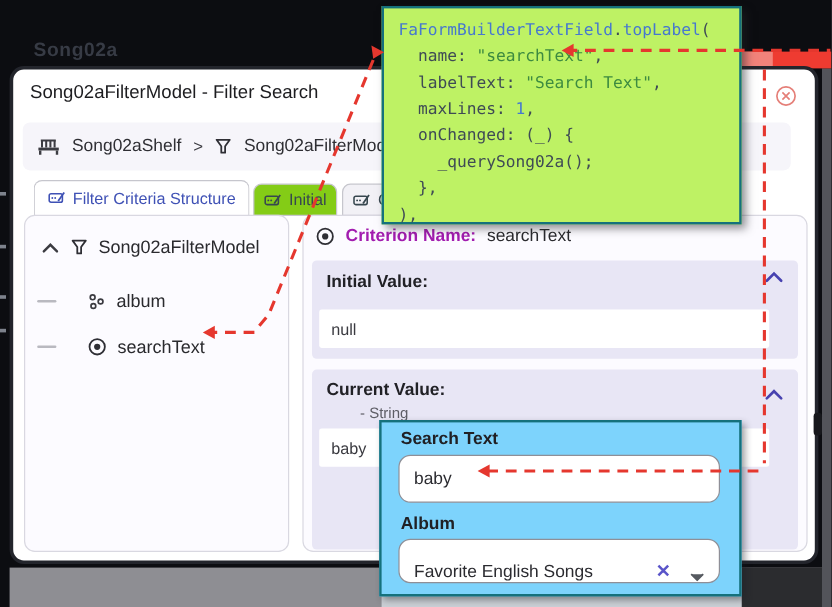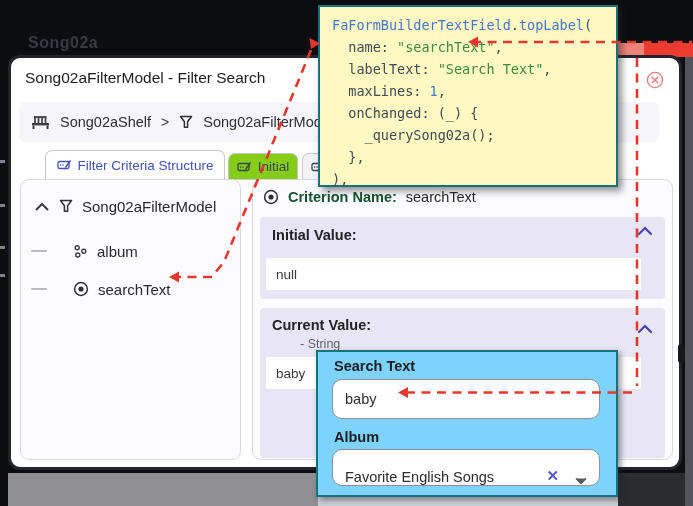--- a/index.html
+++ b/index.html
@@ -17,42 +17,42 @@
   
   .dialog{position:absolute;left:8px;top:55px;width:668px;height:409px;background:#fff;
           border:3px solid #23252c;border-radius:12px;z-index:10;}
   .dlg-title{position:absolute;left:14px;top:11px;font-size:15.5px;font-weight:500;color:#1d1d20;}
   .close-btn{position:absolute;right:15px;top:13px;width:18px;height:18px;cursor:pointer;}
   .breadcrumb{position:absolute;left:8px;top:44px;width:640px;height:40px;background:#f6f5fa;border-radius:6px;
               display:flex;align-items:center;gap:10px;padding:0 12px;box-sizing:border-box;font-size:14.5px;color:#2e2e33;}
   .crumb-sep{color:#3c3c42;font-size:14px;}
   
   .tab{position:absolute;display:flex;align-items:center;justify-content:center;gap:6px;box-sizing:border-box;
-       font-size:13.5px;border:1px solid #c6c6cd;border-radius:7px 7px 0 0;cursor:pointer;margin-left:17px;}
+       font-size:13.5px;border:1px solid #c6c6cd;border-radius:7px 7px 0 0;cursor:pointer;}
   .tab.active{left:17px;top:92px;width:180px;height:30px;background:#fff;border-bottom-color:#fff;color:#3f51b5;}
   .tab.t2{left:200px;top:95px;width:70px;height:27px;background:#84cc16;color:#37474f;}
   .tab.t3{left:274px;top:95px;width:62px;height:27px;background:#f2f1f6;color:#37474f;justify-content:flex-start;padding-left:8px;}
   
   .panel{position:absolute;background:#fcfbff;border:1px solid #d9d8e1;border-radius:9px;box-sizing:border-box;}
   .tree-panel{left:9px;top:121px;width:221px;height:281px;}
   .right-panel{left:241px;top:121px;width:421px;height:281px;overflow:hidden;}
   .tree-row{position:absolute;left:0;width:100%;height:24px;display:flex;align-items:center;cursor:pointer;}
   .tree-row .lbl{font-size:15px;color:#2a2a2e;}
   .tree-dash{position:absolute;left:10px;width:16px;height:2px;background:#b9b9c0;border-radius:1px;}
   .crit-row{position:absolute;left:10px;top:9px;display:flex;align-items:center;gap:9px;font-size:14.5px;color:#2a2a2e;}
-  .crit-row b{font-weight:700;color:#14532d;}
+  .crit-row b{font-weight:700;color:#a21caf;}
   .card{position:absolute;left:7px;width:405px;background:#e8e6f5;border-radius:4px;}
   .card .hdr{position:absolute;left:12px;font-size:14.5px;font-weight:700;color:#212126;}
   .card .sub{position:absolute;left:12px;font-size:12.5px;color:#5e5e66;margin-left:28px;}
   .card .chev{position:absolute;right:12px;cursor:pointer;}
   .field{position:absolute;left:6px;width:375px;height:32px;background:#fff;border-radius:2px;
          display:flex;align-items:center;padding-left:10px;box-sizing:border-box;font-size:13.5px;color:#3a3a40;}
   .scroll-thumb{position:absolute;left:678px;top:344px;width:7px;height:19px;background:#17181c;border-radius:3px;z-index:12;cursor:pointer;}
   
-  .code-popup{position:absolute;left:318px;top:5px;width:300px;height:182px;background:#fef9c3;box-sizing:border-box;
+  .code-popup{position:absolute;left:318px;top:5px;width:300px;height:182px;background:#bef264;box-sizing:border-box;
               border:2.5px solid #15717c;box-shadow:4px 4px 7px rgba(35,35,40,.5);z-index:30;
               padding:7px 0 0 12px;font-family:"DejaVu Sans Mono",monospace;font-size:13.5px;}
   .code-line{white-space:pre;line-height:22px;}
   .tok-type{color:#4678cf;}
   .tok-string{color:#3d8b40;}
   .tok-number{color:#4678cf;}
   .tok-plain{color:#3f4b55;}
   
   .form-popup{position:absolute;left:316px;top:350px;width:302px;height:147px;background:#7dd3fc;box-sizing:border-box;
               border:2.5px solid #15717c;box-shadow:3px 3px 6px rgba(30,30,35,.45);z-index:30;padding-left:10px;}

